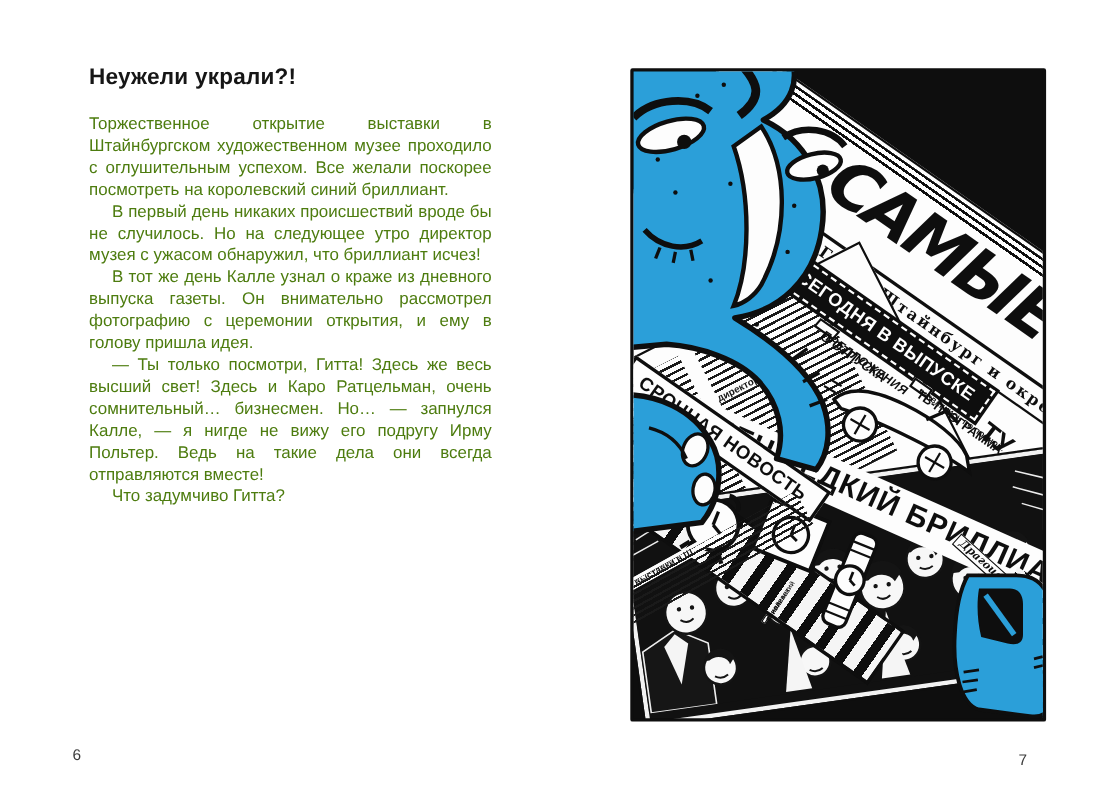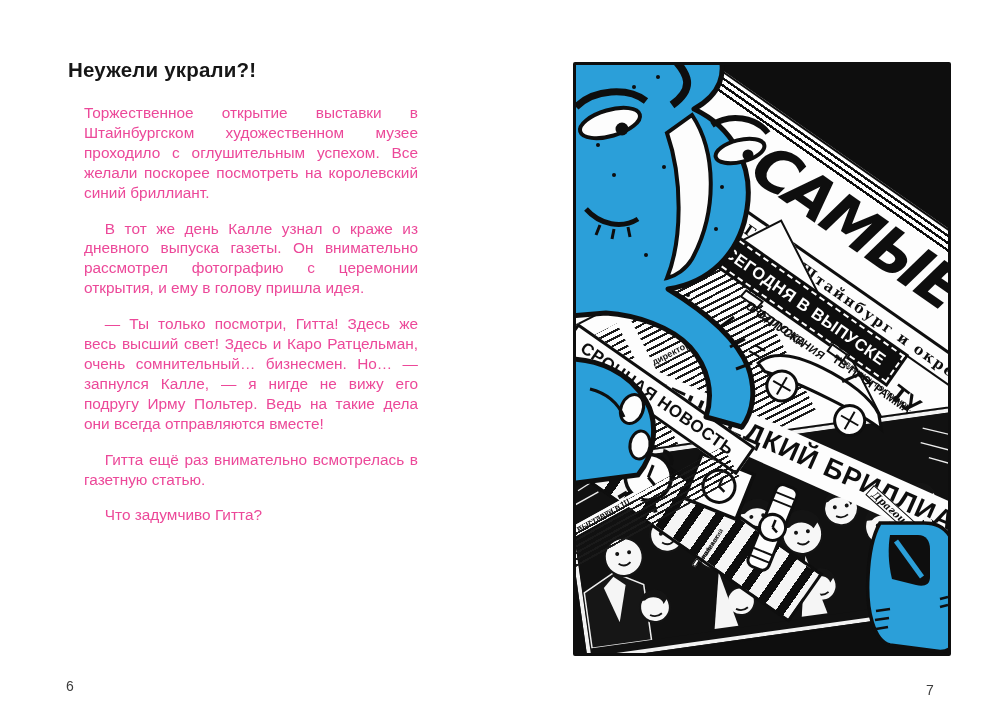--- a/index.html
+++ b/index.html
@@ -1,23 +1,23 @@
 <!DOCTYPE html>
 <html><head>
 <meta charset="utf-8">
 <style>
   html,body { margin:0; padding:0; background:#ffffff; }
   #spread {
     position:relative; width:1000px; height:722px; background:#ffffff;
     font-family:"Liberation Sans", sans-serif; color:#2e2e2e; overflow:hidden;
   }
   
-  #text-col { position:absolute; left:68px; top:58px; width:366px; }
+  #text-col { position:absolute; left:81px; top:58px; width:366px; }
   #heading { font-size:20.5px; font-weight:bold; color:#161616; margin:0 0 21px 0; letter-spacing:0.2px; }
-  #text-col p { margin:16px; font-size:15.4px; line-height:19.9px; text-align:justify; color:#ec4899; }
+  #text-col p { margin:0; font-size:15.4px; line-height:19.9px; text-align:justify; color:#4d7c0f; }
   #text-col p.ind { text-indent:1.35em; }
   .pagenum { position:absolute; font-size:14px; color:#3c3c3c; }
   #pagenum-left  { left:66px;  top:678px; }
   #pagenum-right { left:926px; top:682px; }
 
   
   #ill {
     position:absolute; left:573px; top:62px; width:372px; height:588px;
     border:3px solid #0e0e0e; background:#0e0e0e; overflow:hidden; border-radius:2px;
   }
@@ -123,23 +123,23 @@
   #elephant { left:-6px; top:-6px; width:232px; height:452px; }
 </style>
 </head>
 <body>
 
 <div id="spread">
 
   <div id="text-col">
     <h1 id="heading">Неужели украли?!</h1>
     <p>Торжественное открытие выставки в Штайнбургском художественном музее проходило с оглушительным успехом. Все желали поскорее посмотреть на королевский синий бриллиант.</p>
+    <p class="ind">В первый день никаких происшествий вроде бы не случилось. Но на следующее утро директор музея с ужасом обнаружил, что бриллиант исчез!</p>
     <p class="ind">В тот же день Калле узнал о краже из дневного выпуска газеты. Он внимательно рассмотрел фотографию с церемонии открытия, и ему в голову пришла идея.</p>
     <p class="ind">— Ты только посмотри, Гитта! Здесь же весь высший свет! Здесь и Каро Ратцельман, очень сомнительный… бизнесмен. Но… — запнулся Калле, — я нигде не вижу его подругу Ирму Польтер. Ведь на такие дела они всегда отправляются вместе!</p>
-    <p class="ind">Гитта ещё раз внимательно всмотрелась в газетную статью.</p>
     <p class="ind">Что задумчиво Гитта?</p>
   </div>
   <div id="pagenum-left" class="pagenum">6</div>
   <div id="pagenum-right" class="pagenum">7</div>
 
   <div id="ill">
 
     <div class="sheetA">
       <div class="foldlines"></div>
       <div id="masthead">САМЫЕ</div>

